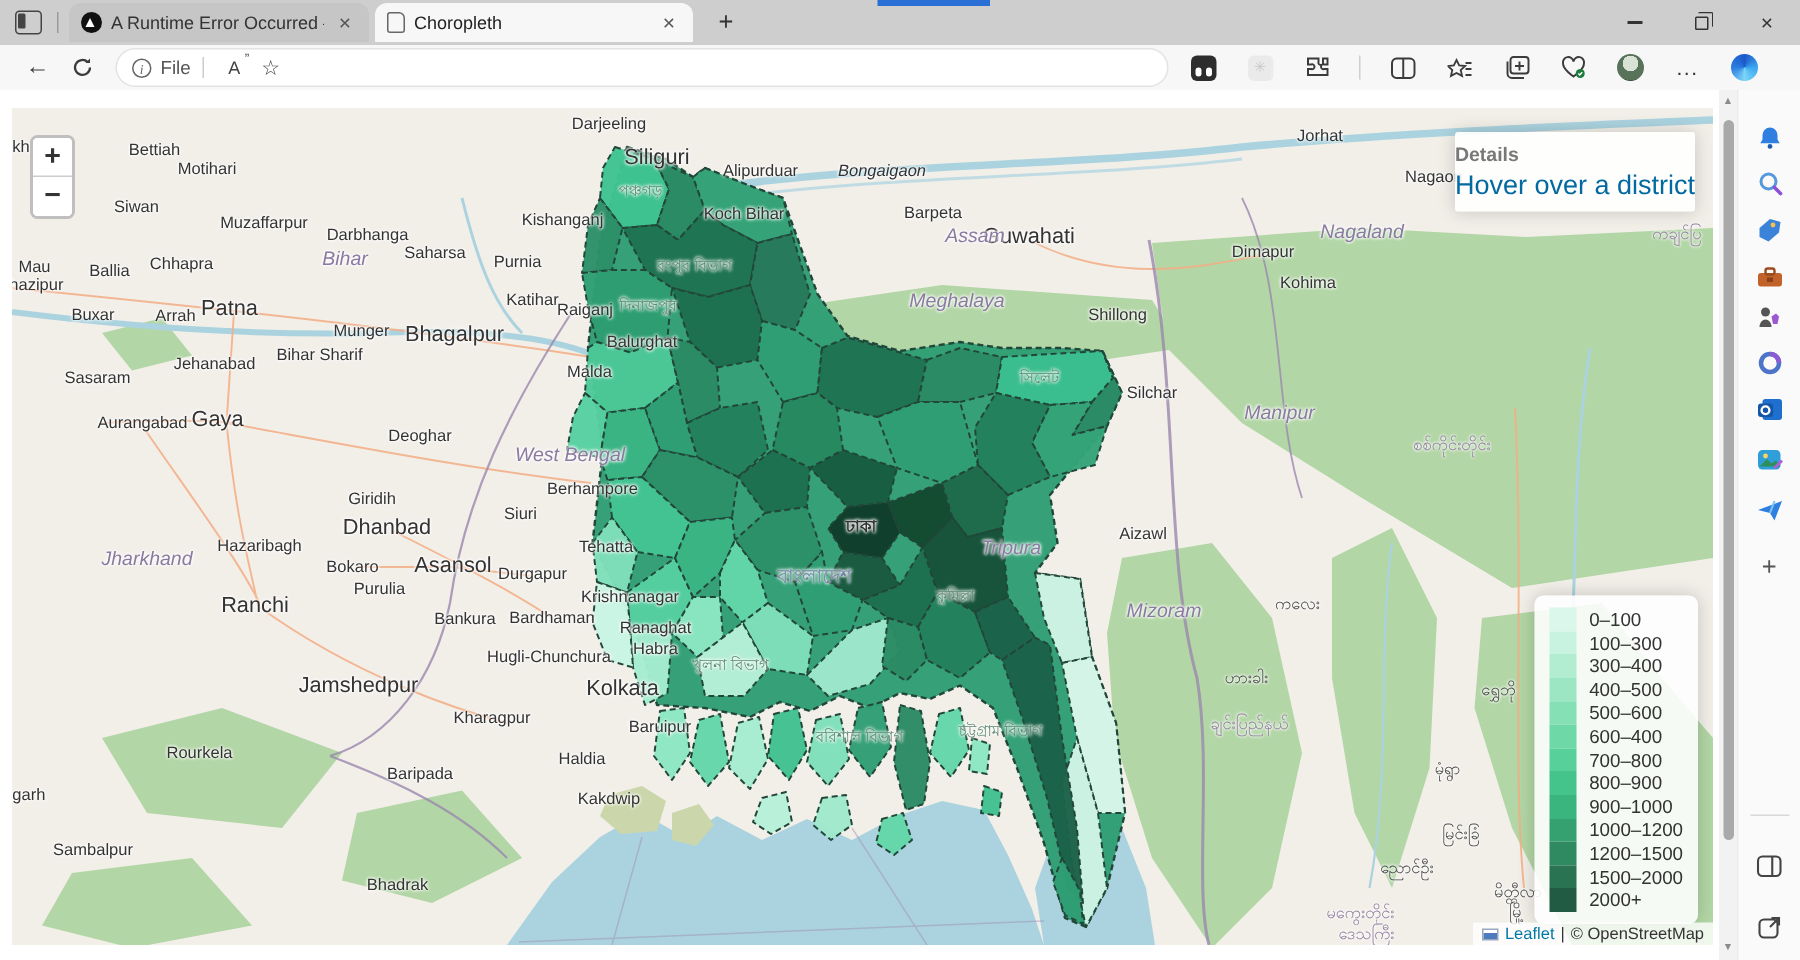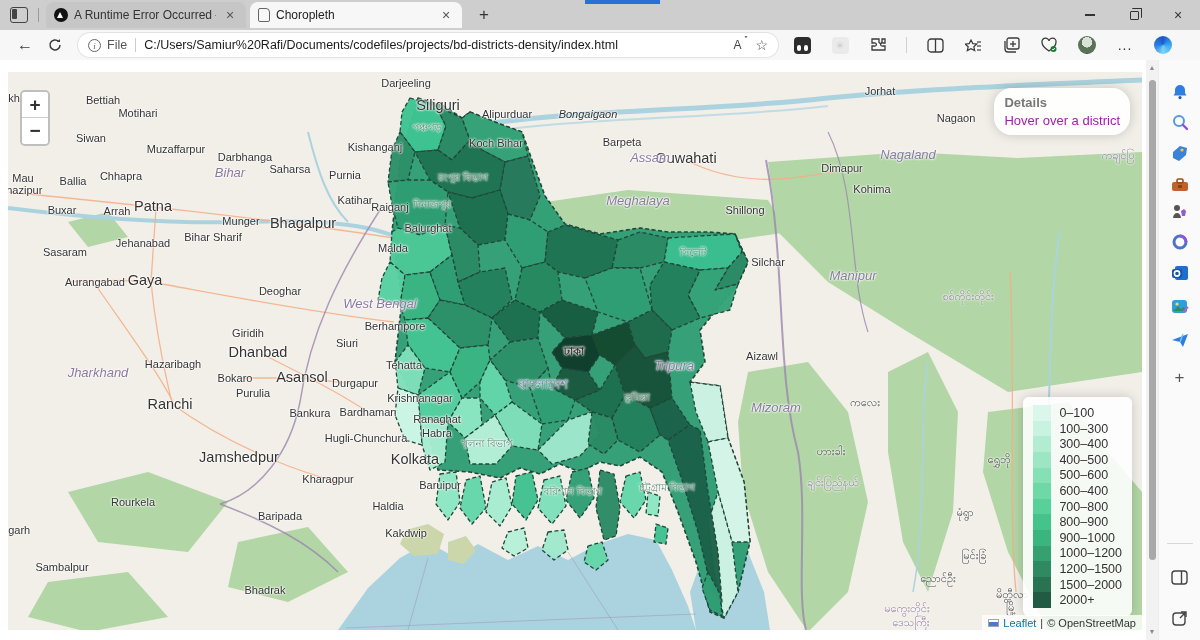--- a/index.html
+++ b/index.html
@@ -63,23 +63,23 @@
   .map-label.loc-p { color:#93819f; font-size:11px; }
   .map-label.loc-d { color:#4a4a4a; font-size:11px; }
   .map-label.loc-g { color:#5d8a74; font-size:10px; }
   .map-label.loc-k { color:#333; font-size:11px; font-weight:bold; }
   .map-label.loc-blue { color:#7286a8; font-size:13px; }
 
   
   .zoomctl { position:absolute; left:12px; top:18px; width:30px; border:2px solid rgba(0,0,0,.25); border-radius:5px; background:#fff; overflow:hidden; }
   .zoomctl .zbtn { width:100%; height:26px; text-align:center; font-size:19px; font-weight:bold; color:#333; line-height:26px; background:#fff; }
   .zoomctl .zbtn:first-child { border-bottom:1px solid #ccc; }
-  .infobox { position:absolute; right:12px; top:16px; background:rgba(255,255,255,.9); border-radius:18px; box-shadow:0 0 12px rgba(0,0,0,.18); padding:7px 10px;margin-left:40px; }
+  .infobox { position:absolute; right:12px; top:16px; background:rgba(255,255,255,.9); border-radius:2px; box-shadow:0 0 12px rgba(0,0,0,.18); padding:7px 0;margin-left:40px; }
   .infobox h4 { font-size:13px; color:#787878; margin-bottom:3px; }
-  .infobox div { font-size:13px; color:#a21caf; }
+  .infobox div { font-size:18px; color:#0369a1; }
   .legend { position:absolute; right:10px; bottom:14px; background:rgba(255,255,255,.88); border-radius:6px; box-shadow:0 0 12px rgba(0,0,0,.18); padding:8px 10px; }
   .legend-row { display:flex; align-items:center; height:15.6px; }
   .legend-row i { width:18px; height:15.6px; margin-right:8px; opacity:.95; }
   .legend-row span { font-size:12.5px; color:#333; }
   .attribution { position:absolute; right:0; bottom:0; background:rgba(255,255,255,.8); padding:1px 6px 0 6px; font-size:11px; color:#333; display:flex; align-items:center; gap:4px; height:15px; }
   .attribution .lf { color:#0078a8; }
   .flag { width:11px; height:8px; background:linear-gradient(#fff 0 34%, #4d7cbe 34% 100%); border:1px solid #98a7c0; }
 
   
   .scrollbar { position:absolute; right:42px; top:0; width:12px; height:580px; background:#f2f2f2; }
@@ -126,21 +126,20 @@
     <div class="nav-ico">
       <svg width="14" height="14" viewBox="0 0 14 14">
           <path d="M12 7a5 5 0 1 1-1.5-3.6" fill="none" stroke="#3b3b3b" stroke-width="1.5"></path>
           <path d="M12 1v3h-3z" fill="#3b3b3b"></path>
         </svg>
     </div>
     <div class="addressbar">
       <span class="info-ico">i</span>
       <span class="scheme">File</span>
       <span class="pill-div"></span>
-      <span class="url">C:/Users/Samiur%20Rafi/Documents/codefiles/projects/bd-districts-density/index.html</span>
       <span class="pill-right">
         <span class="read-aloud">A</span>
         <span style="font-size:14px">☆</span>
       </span>
     </div>
     <div class="tb-icons">
       <span class="tbi">
           <span class="ext-dark"></span>
         </span>
       <span class="tbi">

